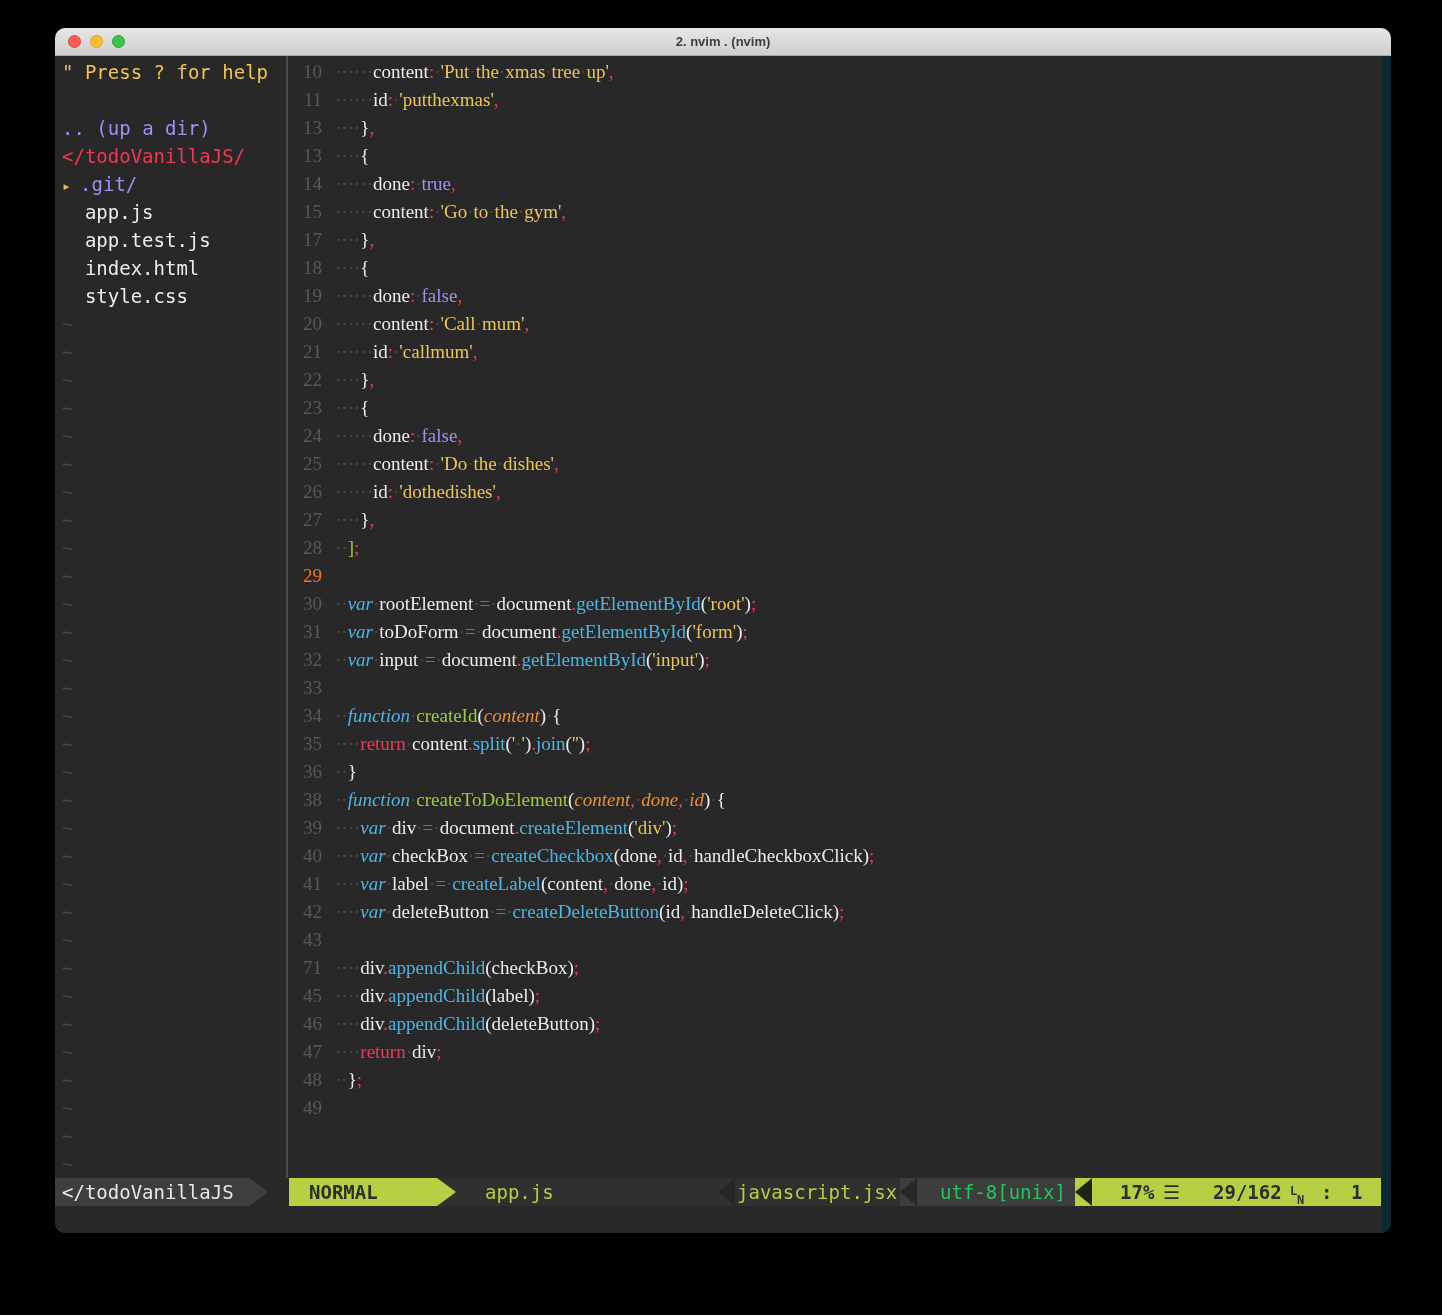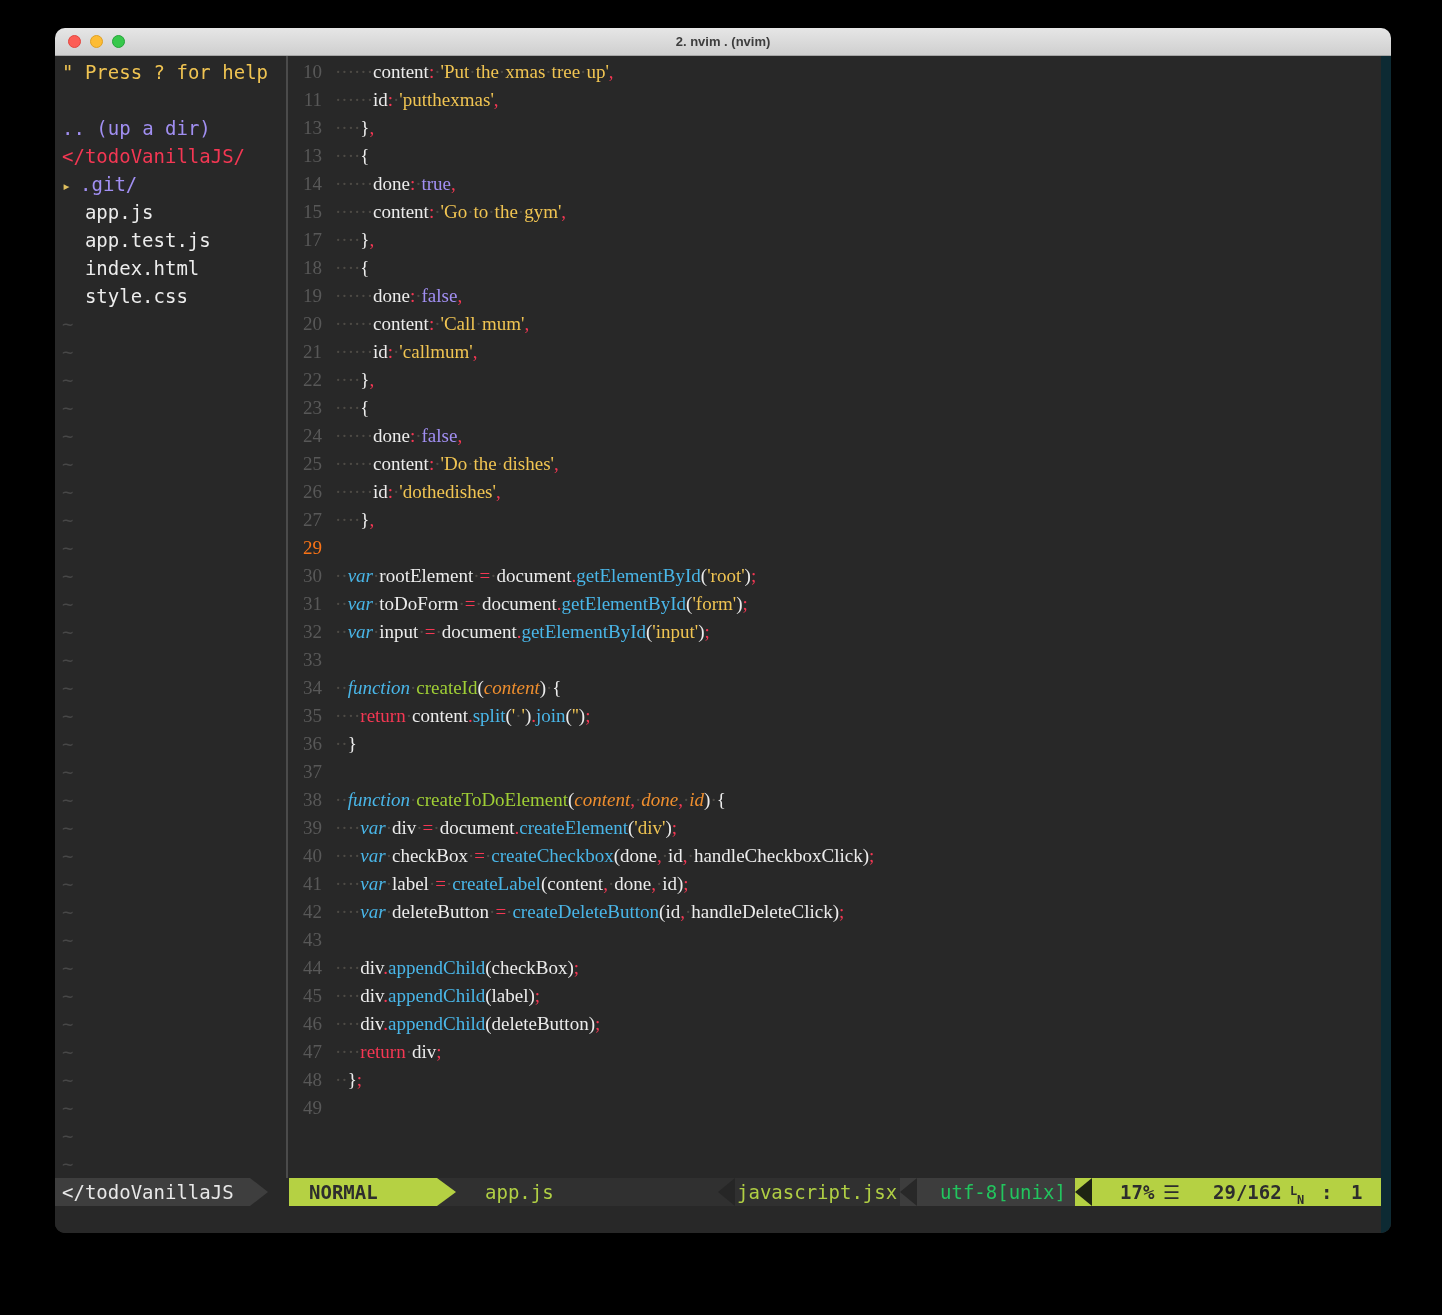--- a/index.html
+++ b/index.html
@@ -152,36 +152,36 @@
           <div class="crow"><span class="num">18</span><span class="code"><span class="sp">····</span><span class="tk-w">{</span></span></div>
           <div class="crow"><span class="num">19</span><span class="code"><span class="sp">······</span><span class="tk-w">done</span><span class="tk-p">:</span><span class="sp">·</span><span class="tk-u">false</span><span class="tk-p">,</span></span></div>
           <div class="crow"><span class="num">20</span><span class="code"><span class="sp">······</span><span class="tk-w">content</span><span class="tk-p">:</span><span class="sp">·</span><span class="tk-y">'Call</span><span class="sp">·</span><span class="tk-y">mum'</span><span class="tk-p">,</span></span></div>
           <div class="crow"><span class="num">21</span><span class="code"><span class="sp">······</span><span class="tk-w">id</span><span class="tk-p">:</span><span class="sp">·</span><span class="tk-y">'callmum'</span><span class="tk-p">,</span></span></div>
           <div class="crow"><span class="num">22</span><span class="code"><span class="sp">····</span><span class="tk-w">}</span><span class="tk-p">,</span></span></div>
           <div class="crow"><span class="num">23</span><span class="code"><span class="sp">····</span><span class="tk-w">{</span></span></div>
           <div class="crow"><span class="num">24</span><span class="code"><span class="sp">······</span><span class="tk-w">done</span><span class="tk-p">:</span><span class="sp">·</span><span class="tk-u">false</span><span class="tk-p">,</span></span></div>
           <div class="crow"><span class="num">25</span><span class="code"><span class="sp">······</span><span class="tk-w">content</span><span class="tk-p">:</span><span class="sp">·</span><span class="tk-y">'Do</span><span class="sp">·</span><span class="tk-y">the</span><span class="sp">·</span><span class="tk-y">dishes'</span><span class="tk-p">,</span></span></div>
           <div class="crow"><span class="num">26</span><span class="code"><span class="sp">······</span><span class="tk-w">id</span><span class="tk-p">:</span><span class="sp">·</span><span class="tk-y">'dothedishes'</span><span class="tk-p">,</span></span></div>
           <div class="crow"><span class="num">27</span><span class="code"><span class="sp">····</span><span class="tk-w">}</span><span class="tk-p">,</span></span></div>
+          <div class="crow"><span class="num">28</span><span class="code"><span class="sp">··</span><span class="tk-g">]</span><span class="tk-p">;</span></span></div>
           <div class="crow"><span class="num cur">29</span><span class="code"></span></div>
           <div class="crow"><span class="num">30</span><span class="code"><span class="sp">··</span><span class="tk-i">var</span><span class="sp">·</span><span class="tk-w">rootElement</span><span class="sp">·</span><span class="tk-p">=</span><span class="sp">·</span><span class="tk-w">document</span><span class="tk-p">.</span><span class="tk-c">getElementById</span><span class="tk-w">(</span><span class="tk-y">'root'</span><span class="tk-w">)</span><span class="tk-p">;</span></span></div>
           <div class="crow"><span class="num">31</span><span class="code"><span class="sp">··</span><span class="tk-i">var</span><span class="sp">·</span><span class="tk-w">toDoForm</span><span class="sp">·</span><span class="tk-p">=</span><span class="sp">·</span><span class="tk-w">document</span><span class="tk-p">.</span><span class="tk-c">getElementById</span><span class="tk-w">(</span><span class="tk-y">'form'</span><span class="tk-w">)</span><span class="tk-p">;</span></span></div>
           <div class="crow"><span class="num">32</span><span class="code"><span class="sp">··</span><span class="tk-i">var</span><span class="sp">·</span><span class="tk-w">input</span><span class="sp">·</span><span class="tk-p">=</span><span class="sp">·</span><span class="tk-w">document</span><span class="tk-p">.</span><span class="tk-c">getElementById</span><span class="tk-w">(</span><span class="tk-y">'input'</span><span class="tk-w">)</span><span class="tk-p">;</span></span></div>
           <div class="crow"><span class="num">33</span><span class="code"></span></div>
           <div class="crow"><span class="num">34</span><span class="code"><span class="sp">··</span><span class="tk-i">function</span><span class="sp">·</span><span class="tk-g">createId</span><span class="tk-w">(</span><span class="tk-o">content</span><span class="tk-w">)</span><span class="sp">·</span><span class="tk-w">{</span></span></div>
           <div class="crow"><span class="num">35</span><span class="code"><span class="sp">····</span><span class="tk-p">return</span><span class="sp">·</span><span class="tk-w">content</span><span class="tk-p">.</span><span class="tk-c">split</span><span class="tk-w">(</span><span class="tk-y">'</span><span class="sp">·</span><span class="tk-y">'</span><span class="tk-w">)</span><span class="tk-p">.</span><span class="tk-c">join</span><span class="tk-w">(</span><span class="tk-y">''</span><span class="tk-w">)</span><span class="tk-p">;</span></span></div>
           <div class="crow"><span class="num">36</span><span class="code"><span class="sp">··</span><span class="tk-w">}</span></span></div>
-          <div class="crow"><span class="num">37</span><span class="code"></span></div>
           <div class="crow"><span class="num">38</span><span class="code"><span class="sp">··</span><span class="tk-i">function</span><span class="sp">·</span><span class="tk-g">createToDoElement</span><span class="tk-w">(</span><span class="tk-o">content</span><span class="tk-p">,</span><span class="sp">·</span><span class="tk-o">done</span><span class="tk-p">,</span><span class="sp">·</span><span class="tk-o">id</span><span class="tk-w">)</span><span class="sp">·</span><span class="tk-w">{</span></span></div>
           <div class="crow"><span class="num">39</span><span class="code"><span class="sp">····</span><span class="tk-i">var</span><span class="sp">·</span><span class="tk-w">div</span><span class="sp">·</span><span class="tk-p">=</span><span class="sp">·</span><span class="tk-w">document</span><span class="tk-p">.</span><span class="tk-c">createElement</span><span class="tk-w">(</span><span class="tk-y">'div'</span><span class="tk-w">)</span><span class="tk-p">;</span></span></div>
           <div class="crow"><span class="num">40</span><span class="code"><span class="sp">····</span><span class="tk-i">var</span><span class="sp">·</span><span class="tk-w">checkBox</span><span class="sp">·</span><span class="tk-p">=</span><span class="sp">·</span><span class="tk-c">createCheckbox</span><span class="tk-w">(</span><span class="tk-w">done</span><span class="tk-p">,</span><span class="sp">·</span><span class="tk-w">id</span><span class="tk-p">,</span><span class="sp">·</span><span class="tk-w">handleCheckboxClick</span><span class="tk-w">)</span><span class="tk-p">;</span></span></div>
           <div class="crow"><span class="num">41</span><span class="code"><span class="sp">····</span><span class="tk-i">var</span><span class="sp">·</span><span class="tk-w">label</span><span class="sp">·</span><span class="tk-p">=</span><span class="sp">·</span><span class="tk-c">createLabel</span><span class="tk-w">(</span><span class="tk-w">content</span><span class="tk-p">,</span><span class="sp">·</span><span class="tk-w">done</span><span class="tk-p">,</span><span class="sp">·</span><span class="tk-w">id</span><span class="tk-w">)</span><span class="tk-p">;</span></span></div>
           <div class="crow"><span class="num">42</span><span class="code"><span class="sp">····</span><span class="tk-i">var</span><span class="sp">·</span><span class="tk-w">deleteButton</span><span class="sp">·</span><span class="tk-p">=</span><span class="sp">·</span><span class="tk-c">createDeleteButton</span><span class="tk-w">(</span><span class="tk-w">id</span><span class="tk-p">,</span><span class="sp">·</span><span class="tk-w">handleDeleteClick</span><span class="tk-w">)</span><span class="tk-p">;</span></span></div>
           <div class="crow"><span class="num">43</span><span class="code"></span></div>
-          <div class="crow"><span class="num">44</span><span class="code"><span class="sp">····</span><span class="tk-w">div</span><span class="tk-p">.</span><span class="tk-c">appendChild</span><span class="tk-w">(</span><span class="tk-w">checkBox</span><span class="tk-w">)</span><span class="tk-p">;</span></span></div>
+          <div class="crow"><span class="num">71</span><span class="code"><span class="sp">····</span><span class="tk-w">div</span><span class="tk-p">.</span><span class="tk-c">appendChild</span><span class="tk-w">(</span><span class="tk-w">checkBox</span><span class="tk-w">)</span><span class="tk-p">;</span></span></div>
           <div class="crow"><span class="num">45</span><span class="code"><span class="sp">····</span><span class="tk-w">div</span><span class="tk-p">.</span><span class="tk-c">appendChild</span><span class="tk-w">(</span><span class="tk-w">label</span><span class="tk-w">)</span><span class="tk-p">;</span></span></div>
           <div class="crow"><span class="num">46</span><span class="code"><span class="sp">····</span><span class="tk-w">div</span><span class="tk-p">.</span><span class="tk-c">appendChild</span><span class="tk-w">(</span><span class="tk-w">deleteButton</span><span class="tk-w">)</span><span class="tk-p">;</span></span></div>
           <div class="crow"><span class="num">47</span><span class="code"><span class="sp">····</span><span class="tk-p">return</span><span class="sp">·</span><span class="tk-w">div</span><span class="tk-p">;</span></span></div>
           <div class="crow"><span class="num">48</span><span class="code"><span class="sp">··</span><span class="tk-w">}</span><span class="tk-p">;</span></span></div>
           <div class="crow"><span class="num">49</span><span class="code"></span></div>
         </div>
 
       <div class="statusline">
         <div class="sl-tree">&lt;/todoVanillaJS</div>
         <div class="sl-tree-arrow"></div>

